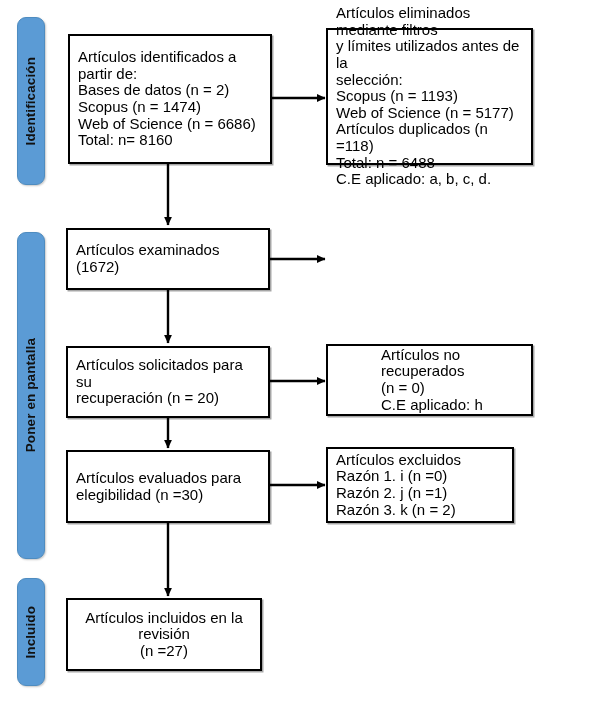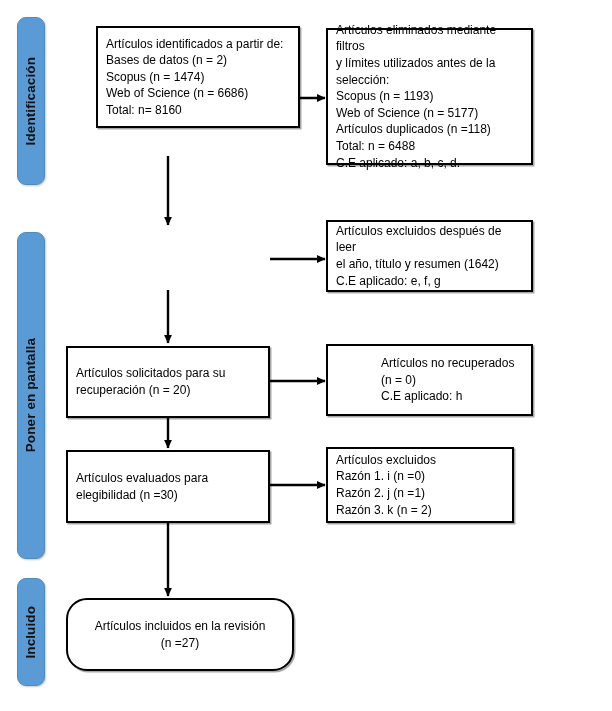--- a/index.html
+++ b/index.html
@@ -46,21 +46,21 @@
     background: #ffffff;
     border: 2px solid #000000;
     box-sizing: border-box;
     box-shadow: 1.5px 1.5px 0px rgba(0,0,0,0.35);
     display: flex;
     flex-direction: column;
     justify-content: center;
   }
   .flow-box .box-text {
     padding: 0 8px;
-    font-size: 12px;
+    font-size: 15px;
     line-height: 16.6px;
     color: #000000;
     white-space: pre-line;
   }
   .flow-box.center .box-text {
     text-align: center;
   }
 
   
   #connectors {
@@ -106,45 +106,43 @@
   </div>
 
   <div class="stage-bar" style="left:17px; top:232px; width:26px; height:325px;">
     <span class="stage-label">Poner en pantalla</span>
   </div>
 
   <div class="stage-bar" style="left:17px; top:578px; width:26px; height:106px;">
     <span class="stage-label">Incluido</span>
   </div>
 
-  <div class="flow-box" style="left:68px; top:26px; width:204px; height:102px;margin-left:28px;">
+  <div class="flow-box" style="left:68px; top:34px; width:204px; height:130px;">
     <div class="box-text">Artículos identificados a partir de:
 Bases de datos (n = 2)
 Scopus (n = 1474)
 Web of Science (n = 6686)
 Total: n= 8160</div>
   </div>
 
   <div class="flow-box" style="left:326px; top:28px; width:207px; height:137px;">
     <div class="box-text">Artículos eliminados mediante filtros
 y límites utilizados antes de la
 selección:
 Scopus (n = 1193)
 Web of Science (n = 5177)
 Artículos duplicados (n =118)
 Total: n = 6488
 C.E aplicado: a, b, c, d.</div>
   </div>
 
+  <div class="flow-box" style="left:66px; top:228px; width:204px; height:62px;">
+    <div class="box-text">Artículos examinados (1672)</div>
+  </div>
 
-  <div class="flow-box" style="left:326px; top:220px; width:207px; height:72px;">
-    <div class="box-text">Artículos excluidos después de leer
-el año, título y resumen (1642)
-C.E aplicado: e, f, g</div>
-  </div>
 
   <div class="flow-box" style="left:66px; top:346px; width:204px; height:72px;">
     <div class="box-text">Artículos solicitados para su
 recuperación (n = 20)</div>
   </div>
 
   <div class="flow-box" style="left:326px; top:344px; width:207px; height:72px;padding-left:45px;">
     <div class="box-text">Artículos no recuperados
 (n = 0)
 C.E aplicado: h</div>
@@ -155,18 +153,18 @@
 elegibilidad (n =30)</div>
   </div>
 
   <div class="flow-box" style="left:326px; top:447px; width:188px; height:76px;">
     <div class="box-text">Artículos excluidos
 Razón 1. i (n =0)
 Razón 2. j (n =1)
 Razón 3. k (n = 2)</div>
   </div>
 
-  <div class="flow-box center" style="left:66px; top:598px; width:228px; height:73px;border-radius:21px;">
+  <div class="flow-box center" style="left:66px; top:598px; width:196px; height:73px;">
     <div class="box-text">Artículos incluidos en la revisión
 (n =27)</div>
   </div>
 
 </div>
 
 </body></html>

